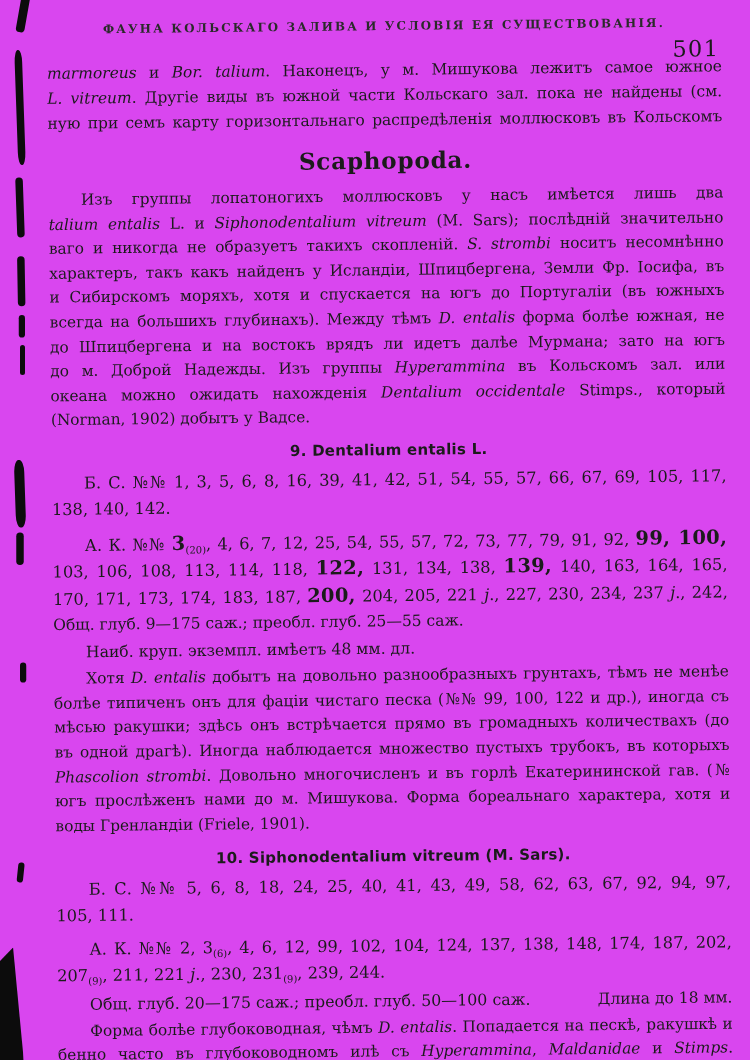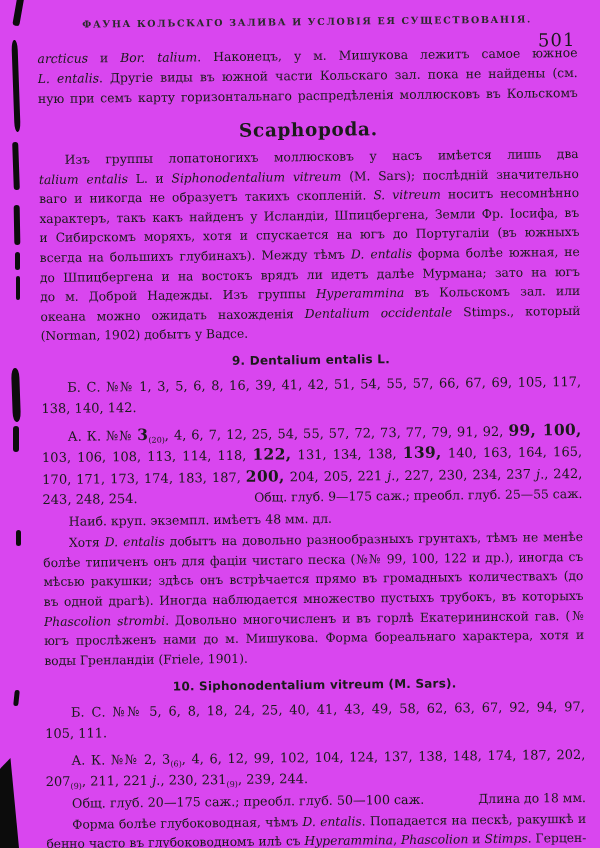--- a/index.html
+++ b/index.html
@@ -90,51 +90,50 @@
   <div class="mark m11"></div>
 
   <div class="content">
 
     <div class="hdr">
       <span class="hdr-title">ФАУНА КОЛЬСКАГО ЗАЛИВА И УСЛОВІЯ ЕЯ СУЩЕСТВОВАНІЯ.</span>
       <span class="hdr-page">501</span>
     </div>
 
     <div class="intro">
-        <div class="line"><span class="it">arcticus</span> и <span class="it">Bor. talium</span>. Наконецъ, у м. Мишукова лежитъ самое южное мѣстонахожденіе</div>
-        <div class="line"><span class="it">L. entalis</span>. Другіе виды въ южной части Кольскаго зал. пока не найдены (см. приложен-</div>
+        <div class="line"><span class="it">marmoreus</span> и <span class="it">Bor. talium</span>. Наконецъ, у м. Мишукова лежитъ самое южное мѣстонахожденіе</div>
+        <div class="line"><span class="it">L. vitreum</span>. Другіе виды въ южной части Кольскаго зал. пока не найдены (см. приложен-</div>
         <div class="line last">ную при семъ карту горизонтальнаго распредѣленія моллюсковъ въ Кольскомъ зал.).</div>
       </div>
 
     <div class="h-scaph">Scaphopoda.</div>
 
     <div class="sect">
         <div class="line in">Изъ группы лопатоногихъ моллюсковъ у насъ имѣется лишь два представителя: <span class="it">Den-</span></div>
         <div class="line"><span class="it">talium entalis</span> L. и <span class="it">Siphonodentalium vitreum</span> (M. Sars); послѣдній значительно рѣже пер-</div>
-        <div class="line">ваго и никогда не образуетъ такихъ скопленій. <span class="it">S. vitreum</span> носитъ несомнѣнно арктическій</div>
+        <div class="line">ваго и никогда не образуетъ такихъ скопленій. <span class="it">S. strombi</span> носитъ несомнѣнно арктическій</div>
         <div class="line">характеръ, такъ какъ найденъ у Исландіи, Шпицбергена, Земли Фр. Іосифа, въ Карскомъ</div>
         <div class="line">и Сибирскомъ моряхъ, хотя и спускается на югъ до Португаліи (въ южныхъ широтахъ</div>
         <div class="line">всегда на большихъ глубинахъ). Между тѣмъ <span class="it">D. entalis</span> форма болѣе южная, не доходитъ</div>
         <div class="line">до Шпицбергена и на востокъ врядъ ли идетъ далѣе Мурмана; зато на югъ распространенъ</div>
         <div class="line">до м. Доброй Надежды. Изъ группы <span class="it">Hyperammina</span> въ Кольскомъ зал. или ближайшихъ частяхъ</div>
         <div class="line">океана можно ожидать нахожденія <span class="it">Dentalium occidentale</span> Stimps., который Норманомъ</div>
         <div class="line last">(Norman, 1902) добытъ у Вадсе.</div>
       </div>
 
     <div class="h-spec">9. Dentalium entalis L.</div>
     <div class="list">
         <div class="line in">Б. С. №№ 1, 3, 5, 6, 8, 16, 39, 41, 42, 51, 54, 55, 57, 66, 67, 69, 105, 117,</div>
         <div class="line last">138, 140, 142.</div>
       </div>
     <div class="list">
         <div class="line in">А. К. №№ <span class="bb">3</span><span class="sb">(20)</span>, 4, 6, 7, 12, 25, 54, 55, 57, 72, 73, 77, 79, 91, 92, <span class="bb">99, 100,</span></div>
         <div class="line">103, 106, 108, 113, 114, 118, <span class="bb">122,</span> 131, 134, 138, <span class="bb">139,</span> 140, 163, 164, 165, 167,</div>
         <div class="line">170, 171, 173, 174, 183, 187, <span class="bb">200,</span> 204, 205, 221 <span class="it">j</span>., 227, 230, 234, 237 <span class="it">j</span>., 242,</div>
         <div class="line split">
-          <span>243, 248, 254.</span>
           <span class="r-part">Общ. глуб. 9—175 саж.; преобл. глуб. 25—55 саж.</span>
         </div>
       </div>
     <div class="size-line">
         <div class="line in last">Наиб. круп. экземпл. имѣетъ 48 мм. дл.</div>
       </div>
     <div class="spec-para">
         <div class="line in">Хотя <span class="it">D. entalis</span> добытъ на довольно разнообразныхъ грунтахъ, тѣмъ не менѣе наи-</div>
         <div class="line">болѣе типиченъ онъ для фаціи чистаго песка (№№ 99, 100, 122 и др.), иногда съ при-</div>
         <div class="line">мѣсью ракушки; здѣсь онъ встрѣчается прямо въ громадныхъ количествахъ (до 100 экз.</div>
@@ -154,17 +153,17 @@
         <div class="line last">207<span class="sb">(9)</span>, 211, 221 <span class="it">j</span>., 230, 231<span class="sb">(9)</span>, 239, 244.</div>
       </div>
     <div class="depth">
         <div class="line in split">
           <span>Общ. глуб. 20—175 саж.; преобл. глуб. 50—100 саж.</span>
           <span class="r-part">Длина до 18 мм.</span>
         </div>
       </div>
     <div class="spec-para">
         <div class="line in">Форма болѣе глубоководная, чѣмъ <span class="it">D. entalis</span>. Попадается на пескѣ, ракушкѣ и осо-</div>
-        <div class="line">бенно часто въ глубоководномъ илѣ съ <span class="it">Hyperammina</span>, <span class="it">Phascolion</span> и <span class="it">Stimps</span>. Герцен-</div>
+        <div class="line">бенно часто въ глубоководномъ илѣ съ <span class="it">Hyperammina</span>, <span class="it">Maldanidae</span> и <span class="it">Stimps</span>. Герцен-</div>
       </div>
 
   </div>
 </div>
 
 </body></html>

